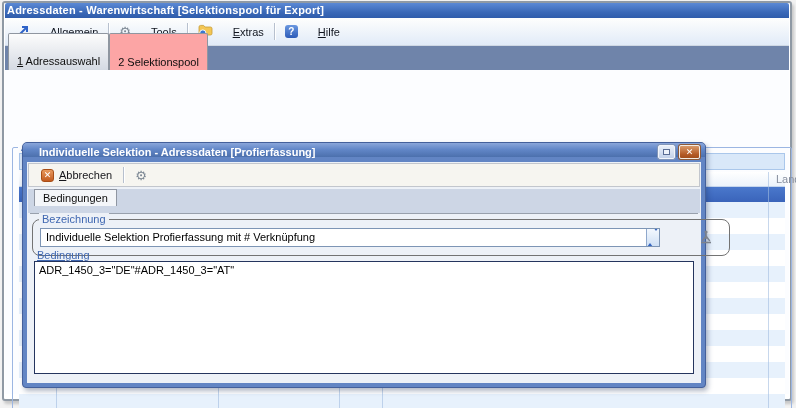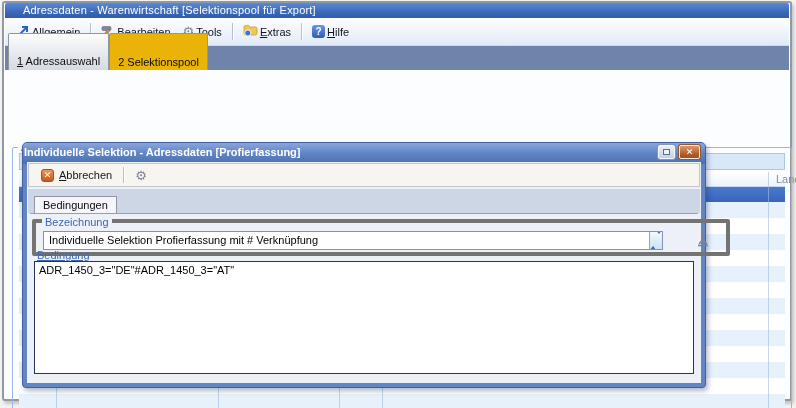--- a/index.html
+++ b/index.html
@@ -4,38 +4,38 @@
 <style>
   html,body{margin:0;padding:0;background:#f7f7f7;}
   *{box-sizing:border-box;font-family:"Liberation Sans","DejaVu Sans",sans-serif;}
   #stage{position:relative;width:796px;height:408px;overflow:hidden;background:#f2f2f2;font-size:11px;}
 
   
   .frame{position:absolute;left:2px;top:1px;width:790px;height:400px;background:#fff;
          border:2px solid #8f99a4;border-radius:3px;box-shadow:2px 3px 3px rgba(0,0,0,.18);}
   .titlebar{position:absolute;left:5px;top:3px;width:784px;height:15px;
             background:linear-gradient(#5b89d5,#3b69b8 60%,#2f5cab);border-radius:2px 2px 0 0;
-            color:#fff;font-weight:normal;line-height:15px;padding-left:18px;letter-spacing:.2px;}
+            color:#fff;font-weight:bold;line-height:15px;padding-left:2px;letter-spacing:.2px;}
   
   .toolbar{position:absolute;left:5px;top:18px;width:784px;height:28px;
            background:linear-gradient(#fefefd,#e1ebf8);display:flex;align-items:center;
            border-bottom:1px solid #cfd8e4;padding-left:6px;}
-  .tb-item{display:flex;align-items:center;gap:2px;padding:2px 6px;color:#10151f;cursor:default;}
+  .tb-item{display:flex;align-items:center;gap:20px;padding:2px 6px;color:#10151f;cursor:default;}
   .tb-sep{width:1px;height:17px;background:#b7c0ce;margin:0 4px;box-shadow:1px 0 0 #fff;}
   .glyph{display:inline-block;}
   .gear-glyph{color:#7d8894;font-size:13px;line-height:13px;}
   .help-box{width:13px;height:13px;border-radius:3px;background:linear-gradient(#6a97e0,#2d5cb8);
             color:#fff;font-weight:bold;font-size:10px;text-align:center;line-height:13px;}
   
   .tabstrip{position:absolute;left:5px;top:46px;width:784px;height:24px;background:#6f84aa;
             display:flex;align-items:flex-end;padding-left:3px;}
   .tab{border:1px solid #8f96a0;border-bottom:none;border-radius:2px 2px 0 0;
        padding:18px 8px;color:#0d0d0d;white-space:nowrap;cursor:default;margin-top:24px;}
   .tab.inactive{height:19px;line-height:18px;background:linear-gradient(#fcfcfc,#d5dae3);}
-  .tab.active{height:22px;line-height:21px;background:#eab308;position:relative;z-index:2;}
+  .tab.active{height:22px;line-height:21px;background:#fca5a5;position:relative;z-index:2;}
   
   .content{position:absolute;left:5px;top:70px;width:784px;height:324px;background:#fcfdff;}
   .groupbox{position:absolute;left:7px;top:77px;width:780px;height:313px;
             border:1px solid #9cb6e2;border-radius:2px;}
   .gb-label{position:absolute;left:5px;top:-7px;background:#fcfdff;padding:0 3px;color:#3f67b1;}
   .searchbar{position:absolute;left:6px;right:6px;top:5px;height:17px;background:#d9e8f9;
              border:1px solid #aac7eb;display:flex;align-items:center;}
   .search-label{font-weight:bold;color:#141c2e;margin-left:6px;}
   .search-ph{font-style:italic;color:#8e99ad;margin-left:8px;}
   .thead{position:absolute;left:6px;right:6px;top:24px;height:15px;
@@ -45,44 +45,44 @@
            background:linear-gradient(#4a78cc,#3a64ba);}
   .trows{position:absolute;left:6px;right:6px;top:54px;bottom:2px;overflow:hidden;}
   .trow{height:16px;background:#fff;}
   .trow.alt{background:#e7f1fc;}
   .col-sep{position:absolute;top:24px;bottom:2px;width:1px;background:rgba(162,188,224,.6);}
 
   
   .dialog{position:absolute;left:22px;top:142px;width:684px;height:246px;z-index:10;
           background:#6285c4;border:1px solid #44609b;border-radius:5px 5px 4px 4px;
           box-shadow:2px 3px 5px rgba(30,50,90,.35);}
-  .dlg-titlebar{position:absolute;left:0;top:0;right:0;height:21px;
+  .dlg-titlebar{position:absolute;left:0;top:0;right:0;height:14px;
                 background:linear-gradient(#8aa6da,#6287c8 45%,#4c70ad);border-radius:4px 4px 0 0;
-                color:#fff;font-weight:bold;line-height:19px;padding-left:1px;}
+                color:#fff;font-weight:bold;line-height:19px;padding-left:16px;}
   .btn-max{position:absolute;left:635px;top:2px;width:17px;height:14px;border-radius:2px;
            background:linear-gradient(#eaf0f9,#c2d1e9);border:1px solid #f3f6fb;
            box-shadow:0 0 0 1px #8296b8;display:flex;align-items:center;justify-content:center;}
   .btn-max .sq{width:7px;height:6px;border:1px solid #5a6d94;background:#eef3fa;}
   .btn-close{position:absolute;left:656px;top:2px;width:21px;height:14px;border-radius:2px;
              background:linear-gradient(#d9996a,#b45a26 70%,#a24d1c);border:1px solid #f3ece4;
              box-shadow:0 0 0 1px #8e5a38;color:#fff;font-weight:bold;font-size:9px;
              text-align:center;line-height:12px;}
   .dlg-content{position:absolute;left:4px;top:19px;right:4px;bottom:4px;background:#edf1f7;}
   .dlg-toolbar{position:absolute;left:1px;top:1px;right:1px;height:24px;background:#f6f5f0;
                border:1px solid #c2c6cd;display:flex;align-items:center;color:#15151a;}
   .dlg-tb-item{display:flex;align-items:center;gap:5px;padding:2px 7px;cursor:default;}
   .x-box{width:13px;height:13px;border-radius:3px;background:linear-gradient(#e89a5e,#c25a1e);
          border:1px solid #a84e16;color:#fff;font-weight:bold;font-size:9px;text-align:center;line-height:11px;}
   .dlg-body{position:absolute;left:1px;top:27px;right:1px;bottom:1px;}
   .dlg-tabstrip{position:absolute;left:0;right:0;top:0;height:24px;background:#cdd6e5;}
-  .dlg-tab{position:absolute;left:6px;top:7px;height:17px;line-height:15px;padding:1px 8px;
+  .dlg-tab{position:absolute;left:6px;top:0;height:17px;line-height:15px;padding:1px 8px;
            background:#f4f6f9;border:1px solid #8f96a2;border-bottom:none;z-index:2;color:#0d0d0d;}
   .tab-line{position:absolute;left:2px;right:2px;top:24px;height:1px;background:#98a0ac;}
   .grp-bez{position:absolute;left:4px;top:30px;width:698px;height:37px;
-           border:4px solid #737373;border-radius:2px;}
+           border:1px solid #737373;border-radius:8px;}
   .grp-label{position:absolute;left:6px;top:-7px;background:#edf1f7;padding:0 3px;color:#3f67b1;}
   .combo{position:absolute;left:7px;top:8px;width:620px;height:19px;background:#fff;
          border:1px solid #7d95b5;line-height:17px;padding-left:5px;color:#000;white-space:nowrap;overflow:hidden;}
   .spin{position:absolute;right:0;top:0;bottom:0;width:13px;
         background:linear-gradient(#f3f8fe,#cfe0f5);border-left:1px solid #8fa8cc;}
   .spin .up{width:0;height:0;border-left:3px solid transparent;border-right:3px solid transparent;
             border-bottom:4px solid #3565c0;margin:3px auto 2px;}
   .spin .dn{width:0;height:0;border-left:3px solid transparent;border-right:3px solid transparent;
             border-top:4px solid #3565c0;margin:0 auto;}
   .apply-ic{position:absolute;right:16px;top:9px;}
@@ -107,29 +107,20 @@
       <span class="glyph">
         <svg width="13" height="13" viewBox="0 0 13 13">
             <path d="M3 10 L9 4" stroke="#2f63c8" stroke-width="2" fill="none"></path>
             <path d="M5 3 h5 v5" fill="none" stroke="#2f63c8" stroke-width="2"></path>
           </svg>
       </span>
       <span><u>A</u>llgemein</span>
     </div>
     <div class="tb-sep"></div>
     <div class="tb-item">
-      <span class="glyph">
-        <svg width="14" height="13" viewBox="0 0 14 13">
-            <rect x="1" y="2.5" width="9" height="4" rx="1.2" fill="#7d8aa0" stroke="#5d6a80" stroke-width="0.6"></rect>
-            <rect x="6.2" y="5" width="2.6" height="7.5" rx="1" transform="rotate(33 7.5 6)" fill="#c09058" stroke="#93672f" stroke-width="0.6"></rect>
-          </svg>
-      </span>
-      <span><u>B</u>earbeiten</span>
-    </div>
-    <div class="tb-item">
       <span class="glyph gear-glyph">⚙</span>
       <span><u>T</u>ools</span>
     </div>
     <div class="tb-sep"></div>
     <div class="tb-item">
       <span class="glyph">
         <svg width="15" height="13" viewBox="0 0 15 13">
             <path d="M1 3 q0-1.6 1.6-1.6 h3 l1.5 1.6 h5.3 q1.6 0 1.6 1.6 v4.8 q0 1.6-1.6 1.6 h-9.8 q-1.6 0-1.6-1.6 z" fill="#f3c654" stroke="#c79d38" stroke-width="0.8"></path>
             <circle cx="4.8" cy="9" r="3.1" fill="#3a76d2" stroke="#fff" stroke-width="0.9"></circle>
           </svg>

